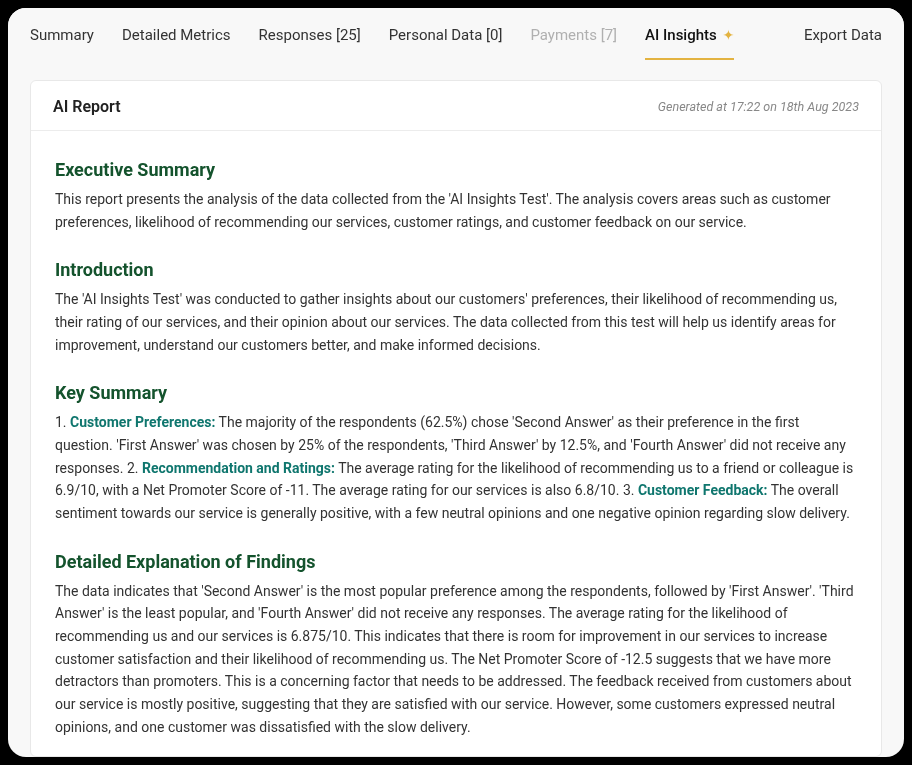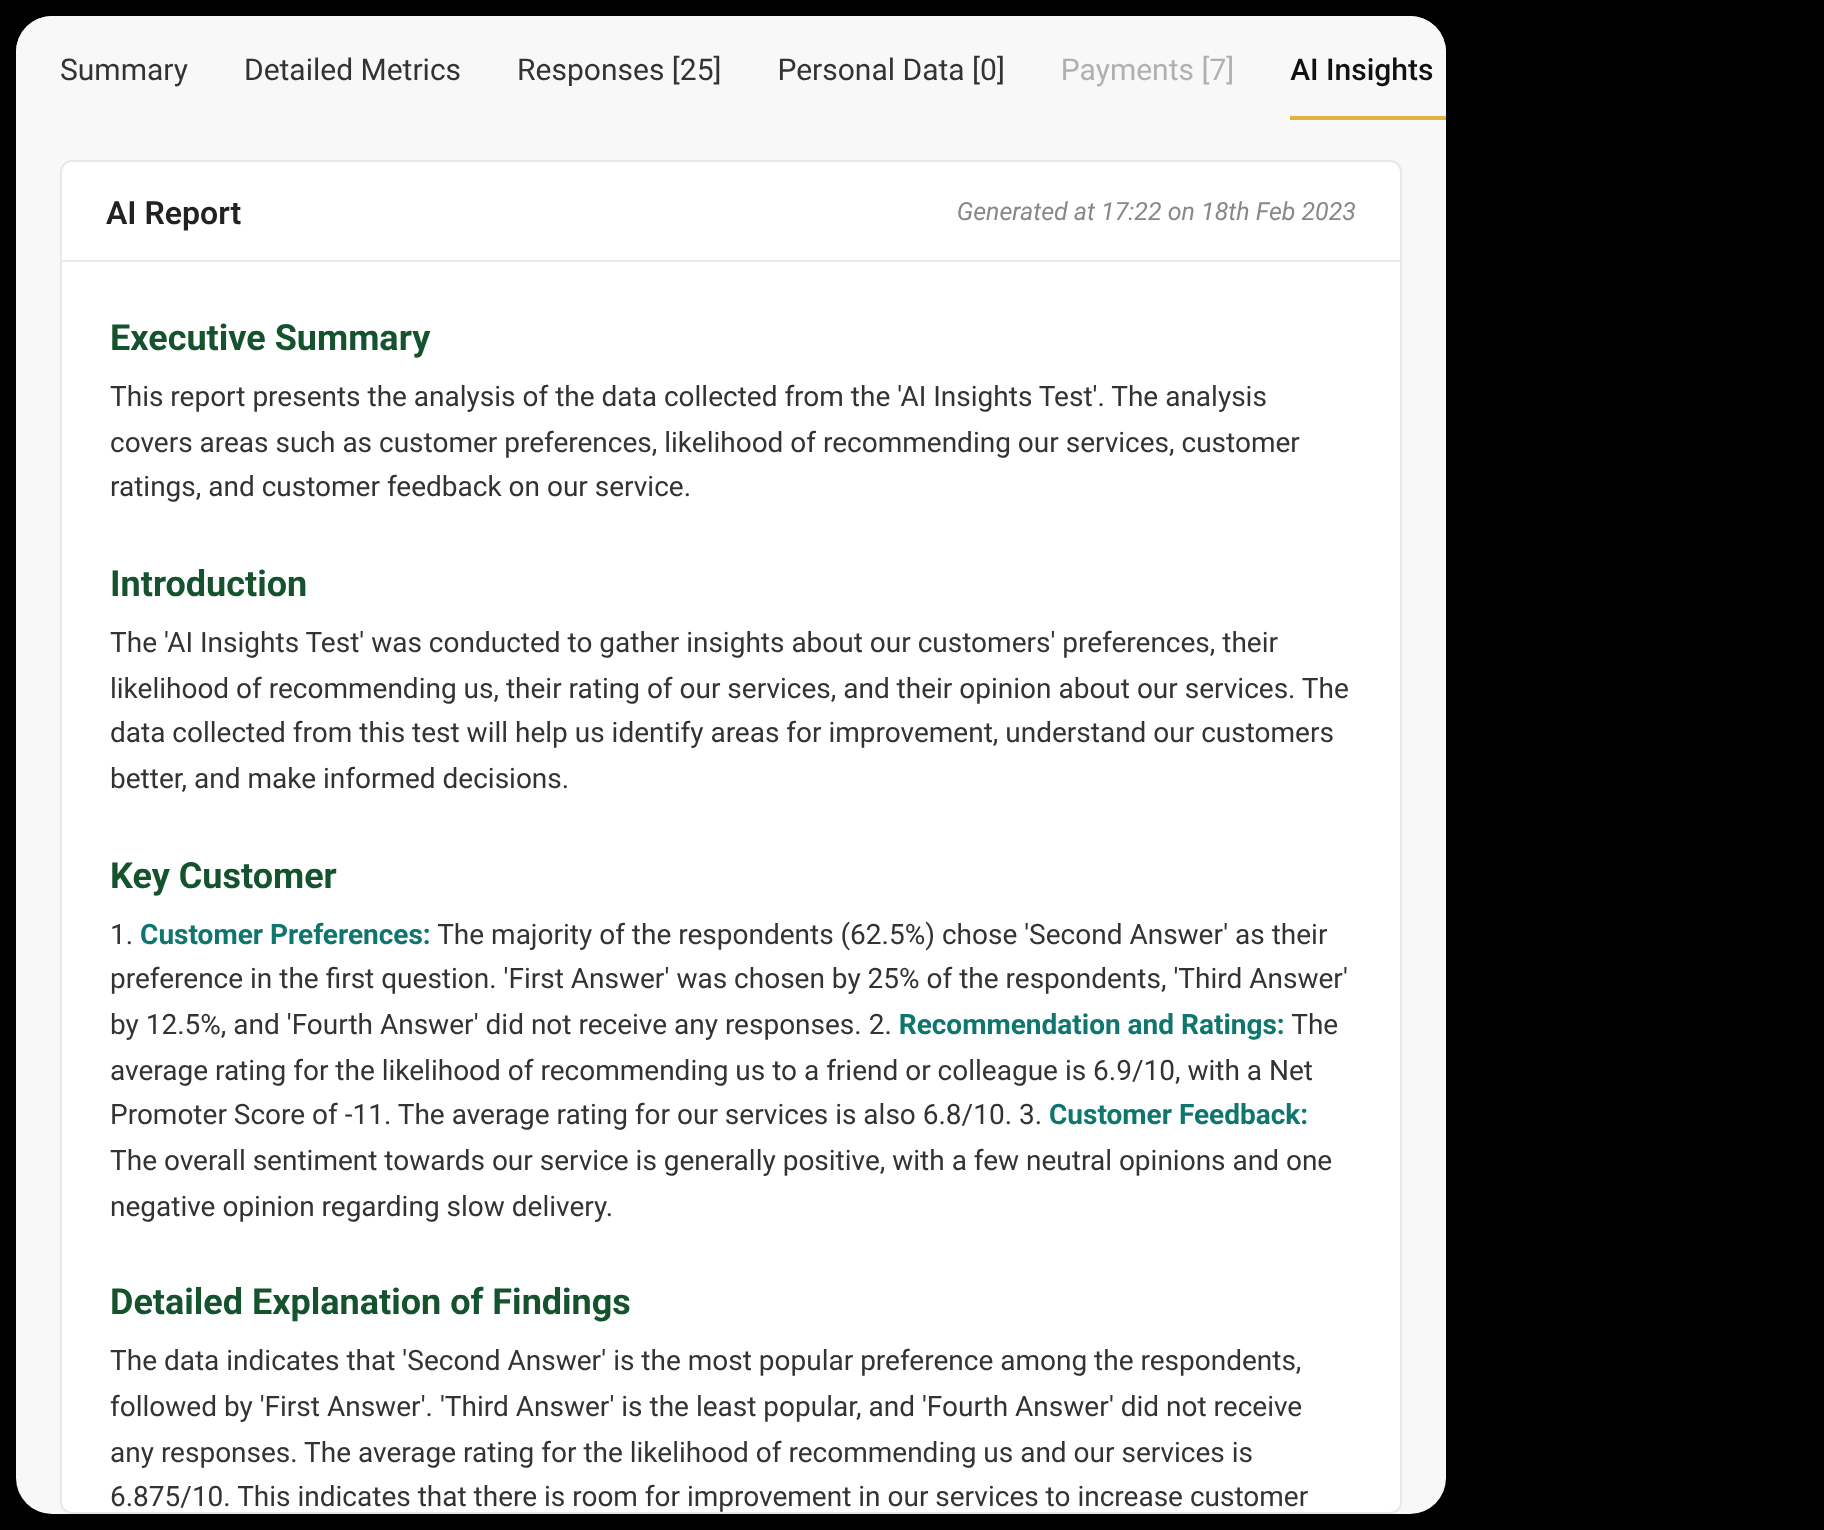--- a/index.html
+++ b/index.html
@@ -11,21 +11,21 @@
       font-family: -apple-system, BlinkMacSystemFont, "Segoe UI", Roboto, Helvetica, Arial, sans-serif;
       background: #000;
       width: 912px;
       height: 765px;
       overflow: hidden;
     }
     .window {
       background: #f8f8f8;
       margin: 8px;
       border-radius: 18px;
-      width: 715px;
+      width: 896px;
       height: 749px;
       overflow: hidden;
       display: flex;
       flex-direction: column;
     }
     .tabs {
       display: flex;
       align-items: center;
       padding: 18px 22px 0 22px;
       gap: 28px;
@@ -128,36 +128,36 @@
       <span>AI Insights</span>
       <span class="sparkle">✦</span>
     </div>
     <div class="tab export">Export Data</div>
   </div>
 
   <div class="content-wrap">
     <div class="card">
       <div class="card-header">
         <div class="card-title">AI Report</div>
-        <div class="card-meta">Generated at 17:22 on 18th Feb 2023</div>
+        <div class="card-meta">Generated at 17:22 on 18th Aug 2023</div>
       </div>
       <div class="card-body">
 
         <div class="section">
           <h2>Executive Summary</h2>
           <p>This report presents the analysis of the data collected from the 'AI Insights Test'. The analysis covers areas such as customer preferences, likelihood of recommending our services, customer ratings, and customer feedback on our service.</p>
         </div>
 
         <div class="section">
           <h2>Introduction</h2>
           <p>The 'AI Insights Test' was conducted to gather insights about our customers' preferences, their likelihood of recommending us, their rating of our services, and their opinion about our services. The data collected from this test will help us identify areas for improvement, understand our customers better, and make informed decisions.</p>
         </div>
 
         <div class="section">
-          <h2>Key Customer</h2>
+          <h2>Key Summary</h2>
           <p class="kf-para">
             <span>1. </span><strong>Customer Preferences:</strong><span> The majority of the respondents (62.5%) chose 'Second Answer' as their preference in the first question. 'First Answer' was chosen by 25% of the respondents, 'Third Answer' by 12.5%, and 'Fourth Answer' did not receive any responses. 2. </span><strong>Recommendation and Ratings:</strong><span> The average rating for the likelihood of recommending us to a friend or colleague is 6.9/10, with a Net Promoter Score of -11. The average rating for our services is also 6.8/10. 3. </span><strong>Customer Feedback:</strong><span> The overall sentiment towards our service is generally positive, with a few neutral opinions and one negative opinion regarding slow delivery.</span>
           </p>
         </div>
 
         <div class="section">
           <h2>Detailed Explanation of Findings</h2>
           <p>The data indicates that 'Second Answer' is the most popular preference among the respondents, followed by 'First Answer'. 'Third Answer' is the least popular, and 'Fourth Answer' did not receive any responses. The average rating for the likelihood of recommending us and our services is 6.875/10. This indicates that there is room for improvement in our services to increase customer satisfaction and their likelihood of recommending us. The Net Promoter Score of -12.5 suggests that we have more detractors than promoters. This is a concerning factor that needs to be addressed. The feedback received from customers about our service is mostly positive, suggesting that they are satisfied with our service. However, some customers expressed neutral opinions, and one customer was dissatisfied with the slow delivery.</p>
         </div>
 

